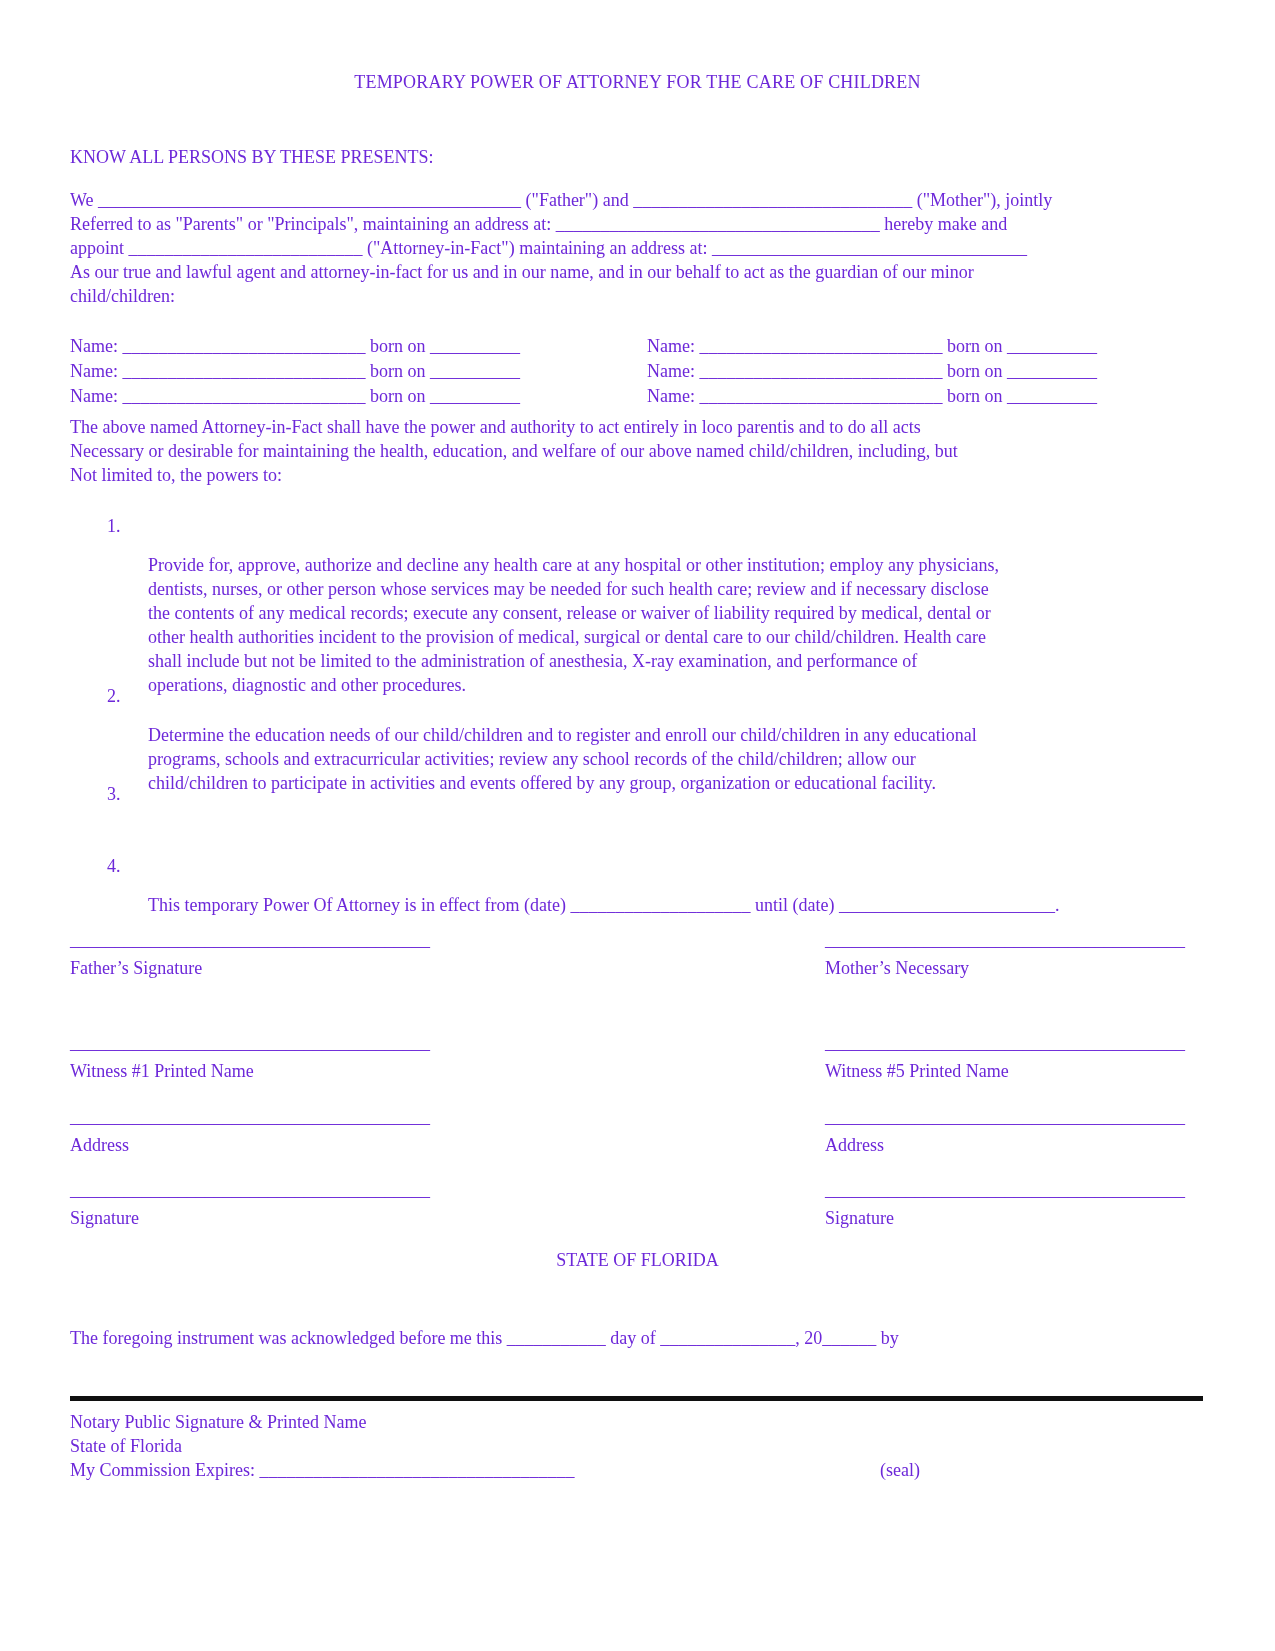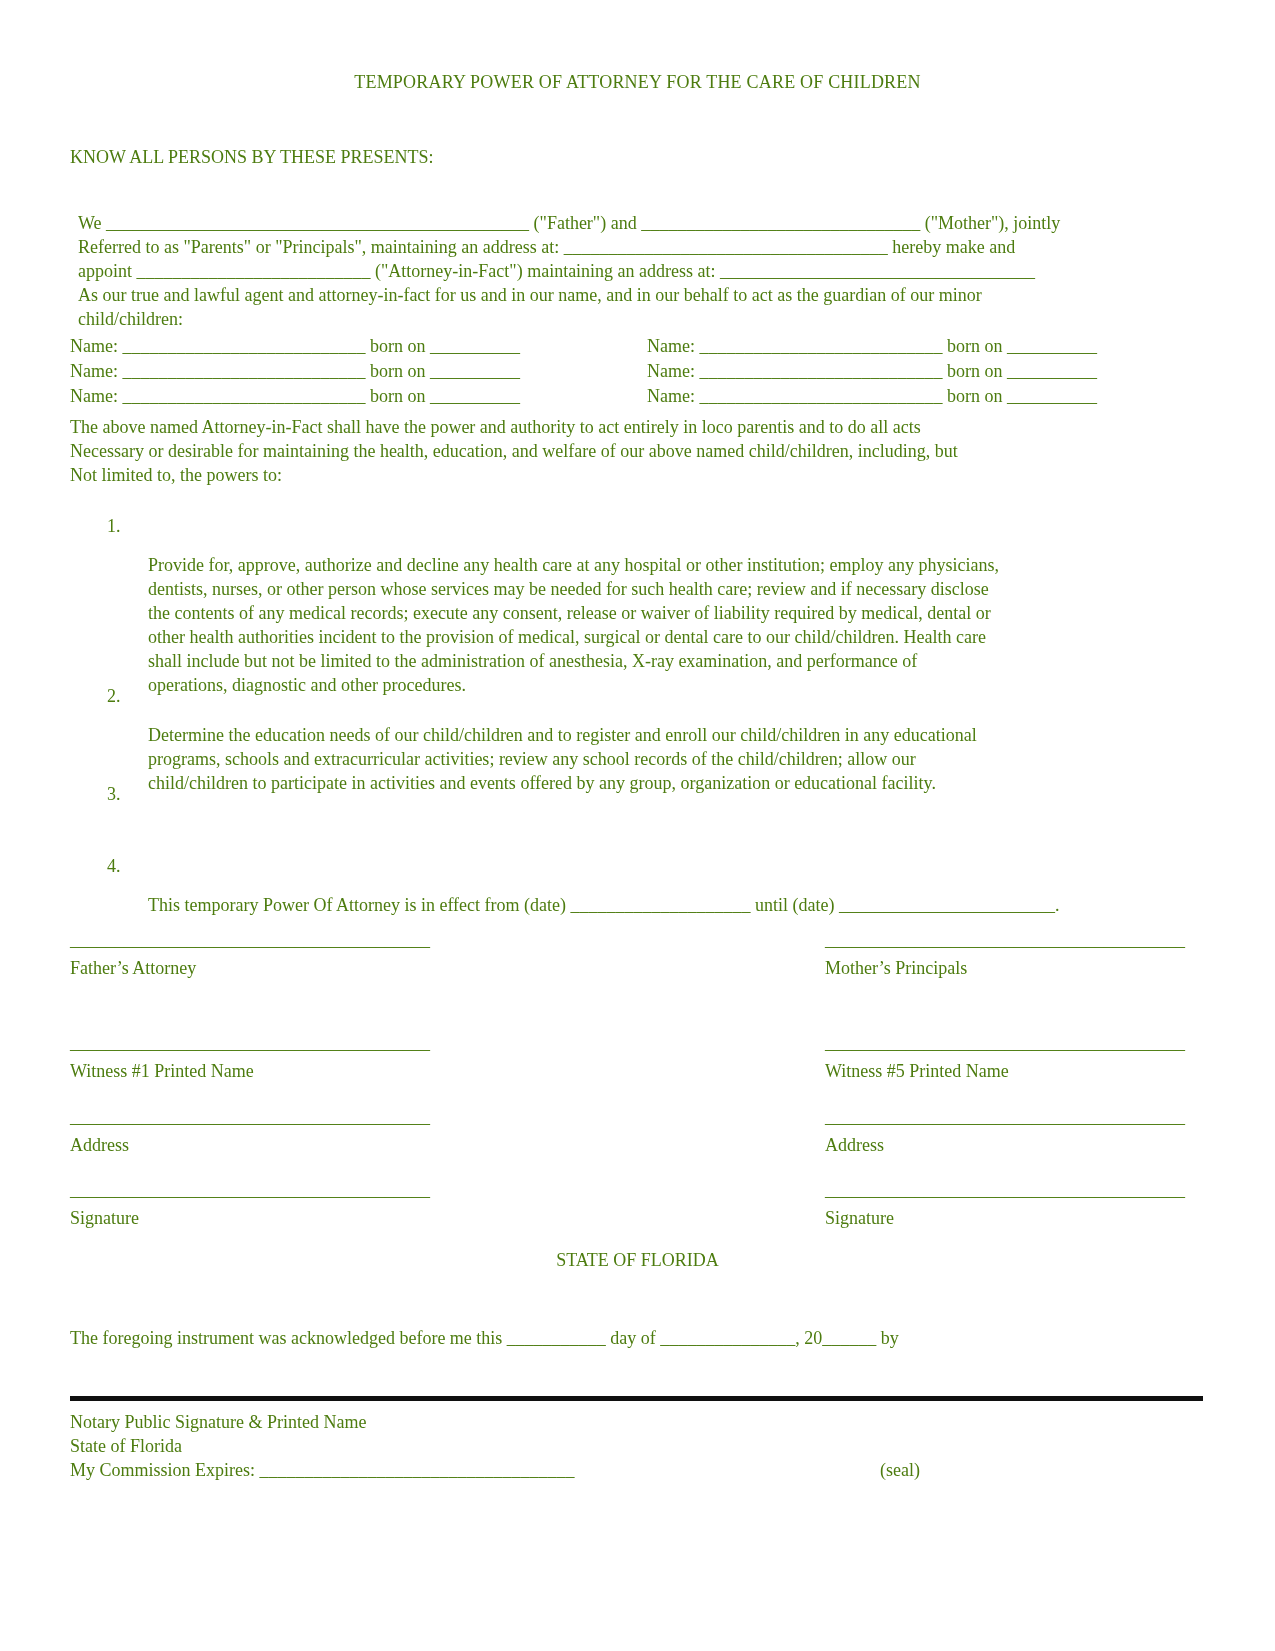--- a/index.html
+++ b/index.html
@@ -3,30 +3,30 @@
 <meta charset="utf-8">
 <style>
   html,body{margin:0;padding:0;background:#e8e8e8;}
   .page{
     position:relative;
     width:1275px;height:1651px;
     background:#ffffff;
     margin:0 auto;
     font-family:"Liberation Serif","DejaVu Serif",serif;
     font-size:18px;
-    color:#4d7c0f;
+    color:#6d28d9;
     overflow:hidden;
   }
   .abs{position:absolute;}
   .center{left:0;width:1275px;text-align:center;}
   .content{left:70px;width:1135px;}
   .ml{white-space:pre-line;line-height:24px;}
   .doc-title{top:72px;letter-spacing:0.2px;}
   .intro-heading{top:147px;}
-  .para1{top:211px;margin-left:8px;}
+  .para1{top:188px;}
   .names{top:318px;margin-top:16px;}
   .name-row{position:relative;height:25px;line-height:25px;}
   .name-right{position:absolute;left:577px;top:0;}
   .para2{top:415px;font-family:Liberation Serif, serif;}
   .power-item{left:70px;width:1135px;}
   .power-item .num{position:absolute;left:37px;top:0;line-height:24px;}
   .power-item .body{margin-left:78px;width:1005px;margin-top:39px;}
   .p1{top:514px;} .p2{top:684px;} .p3{top:782px;} .p4{top:854px;}
   .sig-row{left:70px;width:1135px;height:60px;}
   .sig-cell{position:absolute;top:0;width:380px;}
@@ -96,25 +96,25 @@
   </div>
 
   <div class="abs power-item p4">
     <span class="num">4.</span>
     <div class="body ml">This temporary Power Of Attorney is in effect from (date) ____________________ until (date) ________________________.</div>
   </div>
 
   <div class="abs sig-row r1">
     <div class="sig-cell">
       <span class="sig-line">________________________________________</span>
-      <span class="sig-label">Father’s Attorney</span>
+      <span class="sig-label">Father’s Signature</span>
     </div>
     <div class="sig-cell right">
       <span class="sig-line">________________________________________</span>
-      <span class="sig-label">Mother’s Principals</span>
+      <span class="sig-label">Mother’s Necessary</span>
     </div>
   </div>
 
   <div class="abs sig-row r2">
     <div class="sig-cell">
       <span class="sig-line">________________________________________</span>
       <span class="sig-label">Witness #1 Printed Name</span>
     </div>
     <div class="sig-cell right">
       <span class="sig-line">________________________________________</span>

